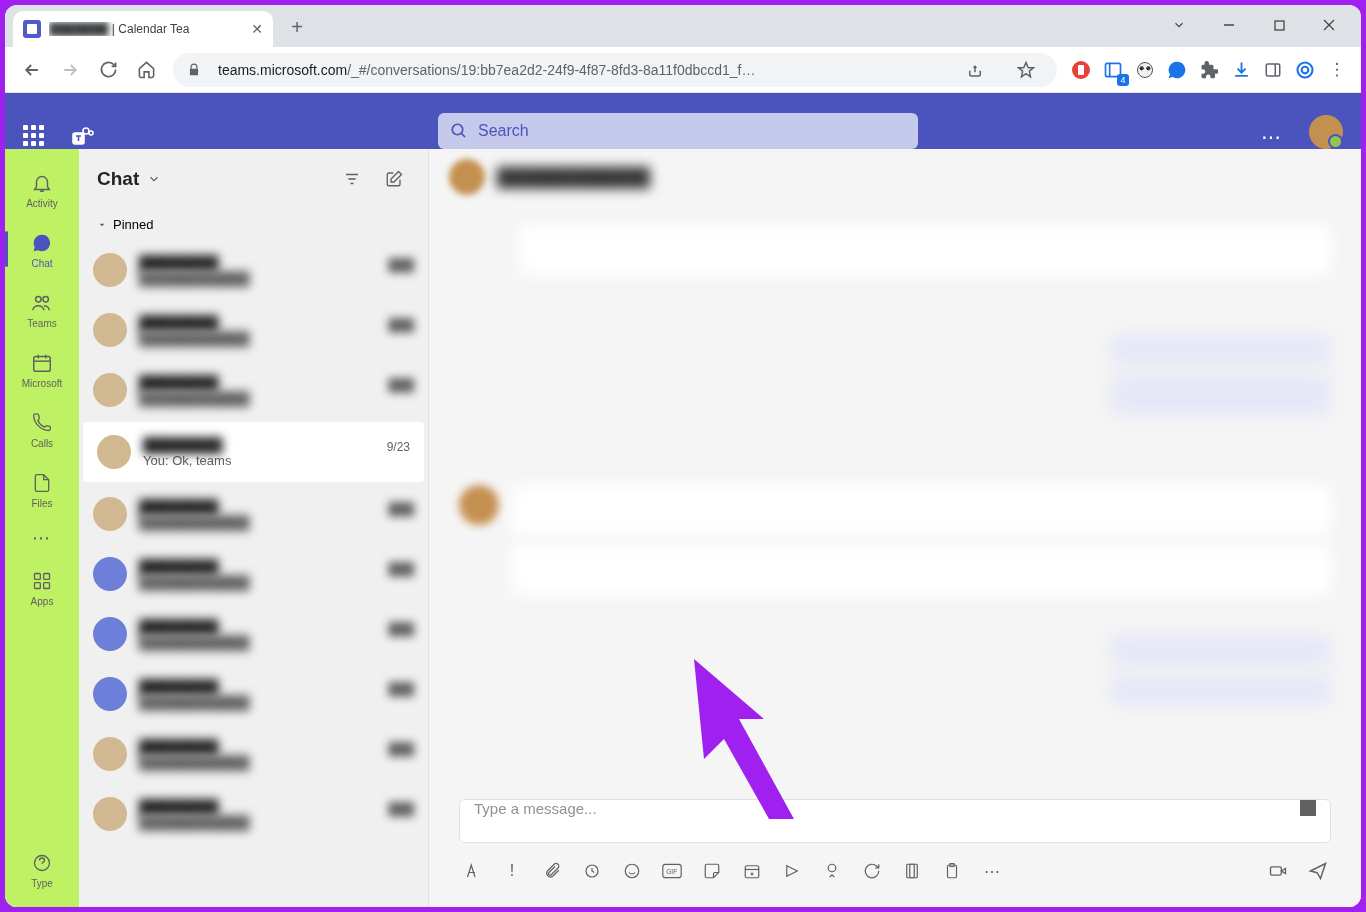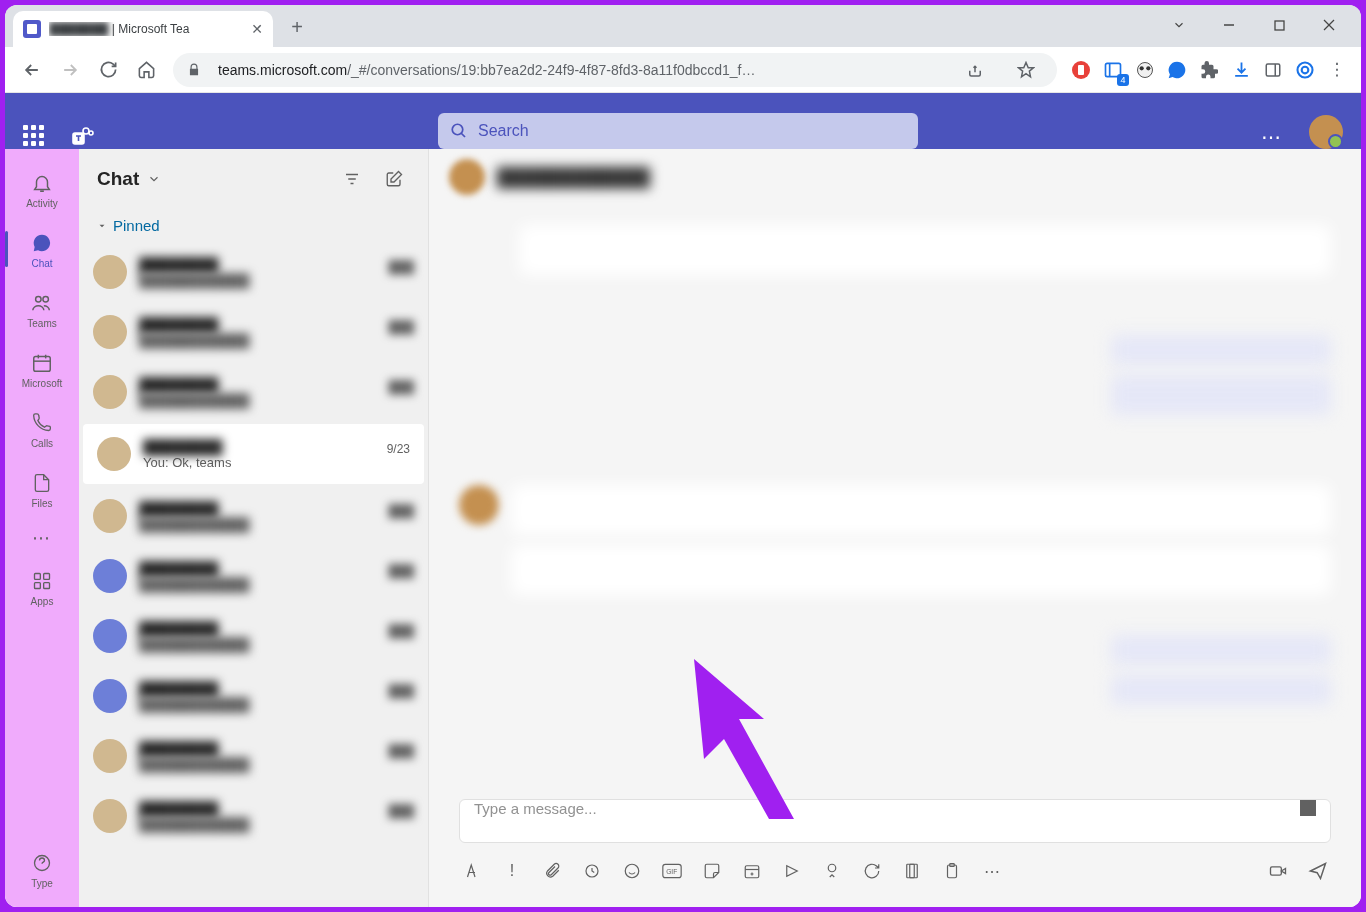--- a/index.html
+++ b/index.html
@@ -39,35 +39,35 @@
 .teams-logo{color:#fff;font-size:20px;margin-left:10px}
 .search-wrap{flex:1;display:flex;justify-content:center}
 .search-box{width:480px;height:36px;background:#c5c9ec;border-radius:6px;display:flex;align-items:center;padding:0 12px;gap:10px;color:#4b53bc}
 .search-box input{border:none;background:transparent;outline:none;font-size:16px;color:#4b53bc;flex:1}
 .search-box input::placeholder{color:#4b53bc}
 .header-more{color:#fff;font-size:20px;letter-spacing:2px;cursor:pointer}
 .avatar{width:34px;height:34px;border-radius:50%;background:#c49050;position:relative;margin-left:12px}
 .avatar::after{content:"";position:absolute;bottom:0;right:0;width:11px;height:11px;background:#92c353;border-radius:50%;border:2px solid #4b53bc}
 
 .teams-body{flex:1;display:flex;overflow:hidden}
-.rail{width:74px;background:#f0abfc;display:flex;flex-direction:column;align-items:center;padding-top:12px;gap:4px}
+.rail{width:74px;background:#bef264;display:flex;flex-direction:column;align-items:center;padding-top:12px;gap:4px}
 .rail-item{width:74px;height:56px;display:flex;flex-direction:column;align-items:center;justify-content:center;gap:2px;color:#616161;cursor:pointer;position:relative}
 .rail-item.active{color:#4b53bc}
 .rail-item.active::before{content:"";position:absolute;left:0;top:10px;bottom:10px;width:3px;background:#4b53bc;border-radius:2px}
 .rail-icon{font-size:22px;height:26px;display:flex;align-items:center;justify-content:center}
 .rail-label{font-size:10px}
 .rail-more{font-size:18px;letter-spacing:2px;color:#616161;margin:6px 0}
 .rail-spacer{flex:1}
 
 .chat-list{width:350px;background:#f0f0f0;display:flex;flex-direction:column;border-right:1px solid #e1e1e1}
 .chat-header{height:60px;display:flex;align-items:center;padding:0 18px;gap:8px}
 .chat-title{font-size:19px;font-weight:700;color:#242424}
 .chat-header-actions{margin-left:auto;display:flex;gap:10px;color:#616161}
 .cha{width:32px;height:32px;display:flex;align-items:center;justify-content:center;cursor:pointer}
-.section-header{display:flex;align-items:center;gap:6px;padding:8px 18px;font-size:15px;color:#0369a1;cursor:pointer}
+.section-header{display:flex;align-items:center;gap:6px;padding:8px 18px;font-size:13px;color:#000000;cursor:pointer}
 .chat-scroll{overflow-y:auto;flex:1}
 .chat-item{height:60px;display:flex;align-items:center;padding:0 14px;gap:12px;cursor:pointer}
 .chat-item.highlighted{background:#fff;border-radius:4px;margin:2px 4px}
 .ci-avatar{width:34px;height:34px;border-radius:50%;background:#d0b890;flex-shrink:0}
 .ci-avatar.blue{background:#6d7fd8}
 .ci-main{flex:1;min-width:0}
 .ci-name{font-size:14px;color:#242424;filter:blur(5px)}
 .ci-preview{font-size:13px;color:#616161}
 .ci-preview.blur{filter:blur(5px)}
 .ci-date{font-size:12px;color:#616161;align-self:flex-start;margin-top:18px;filter:blur(4px)}
@@ -122,21 +122,21 @@
         <svg width="12" height="12">
           <line x1="1" y1="1" x2="11" y2="11" stroke="currentColor" stroke-width="1.3"></line>
           <line x1="11" y1="1" x2="1" y2="11" stroke="currentColor" stroke-width="1.3"></line>
         </svg>
       </div>
   </div>
 
   <div class="tab-strip">
     <div class="tab">
       <div class="tab-favicon"></div>
-      <div class="tab-title"><span class="blur">███████</span><span> | Microsoft Tea</span></div>
+      <div class="tab-title"><span class="blur">███████</span><span> | Calendar Tea</span></div>
       <div class="tab-close">✕</div>
     </div>
     <div class="new-tab">+</div>
   </div>
 
   <div class="toolbar">
     <div class="nb">
         <svg width="20" height="20" viewBox="0 0 24 24" fill="none" stroke="#5f6368" stroke-width="2.2">
           <path d="M19 12H5M11 18l-6-6 6-6"></path>
         </svg>

